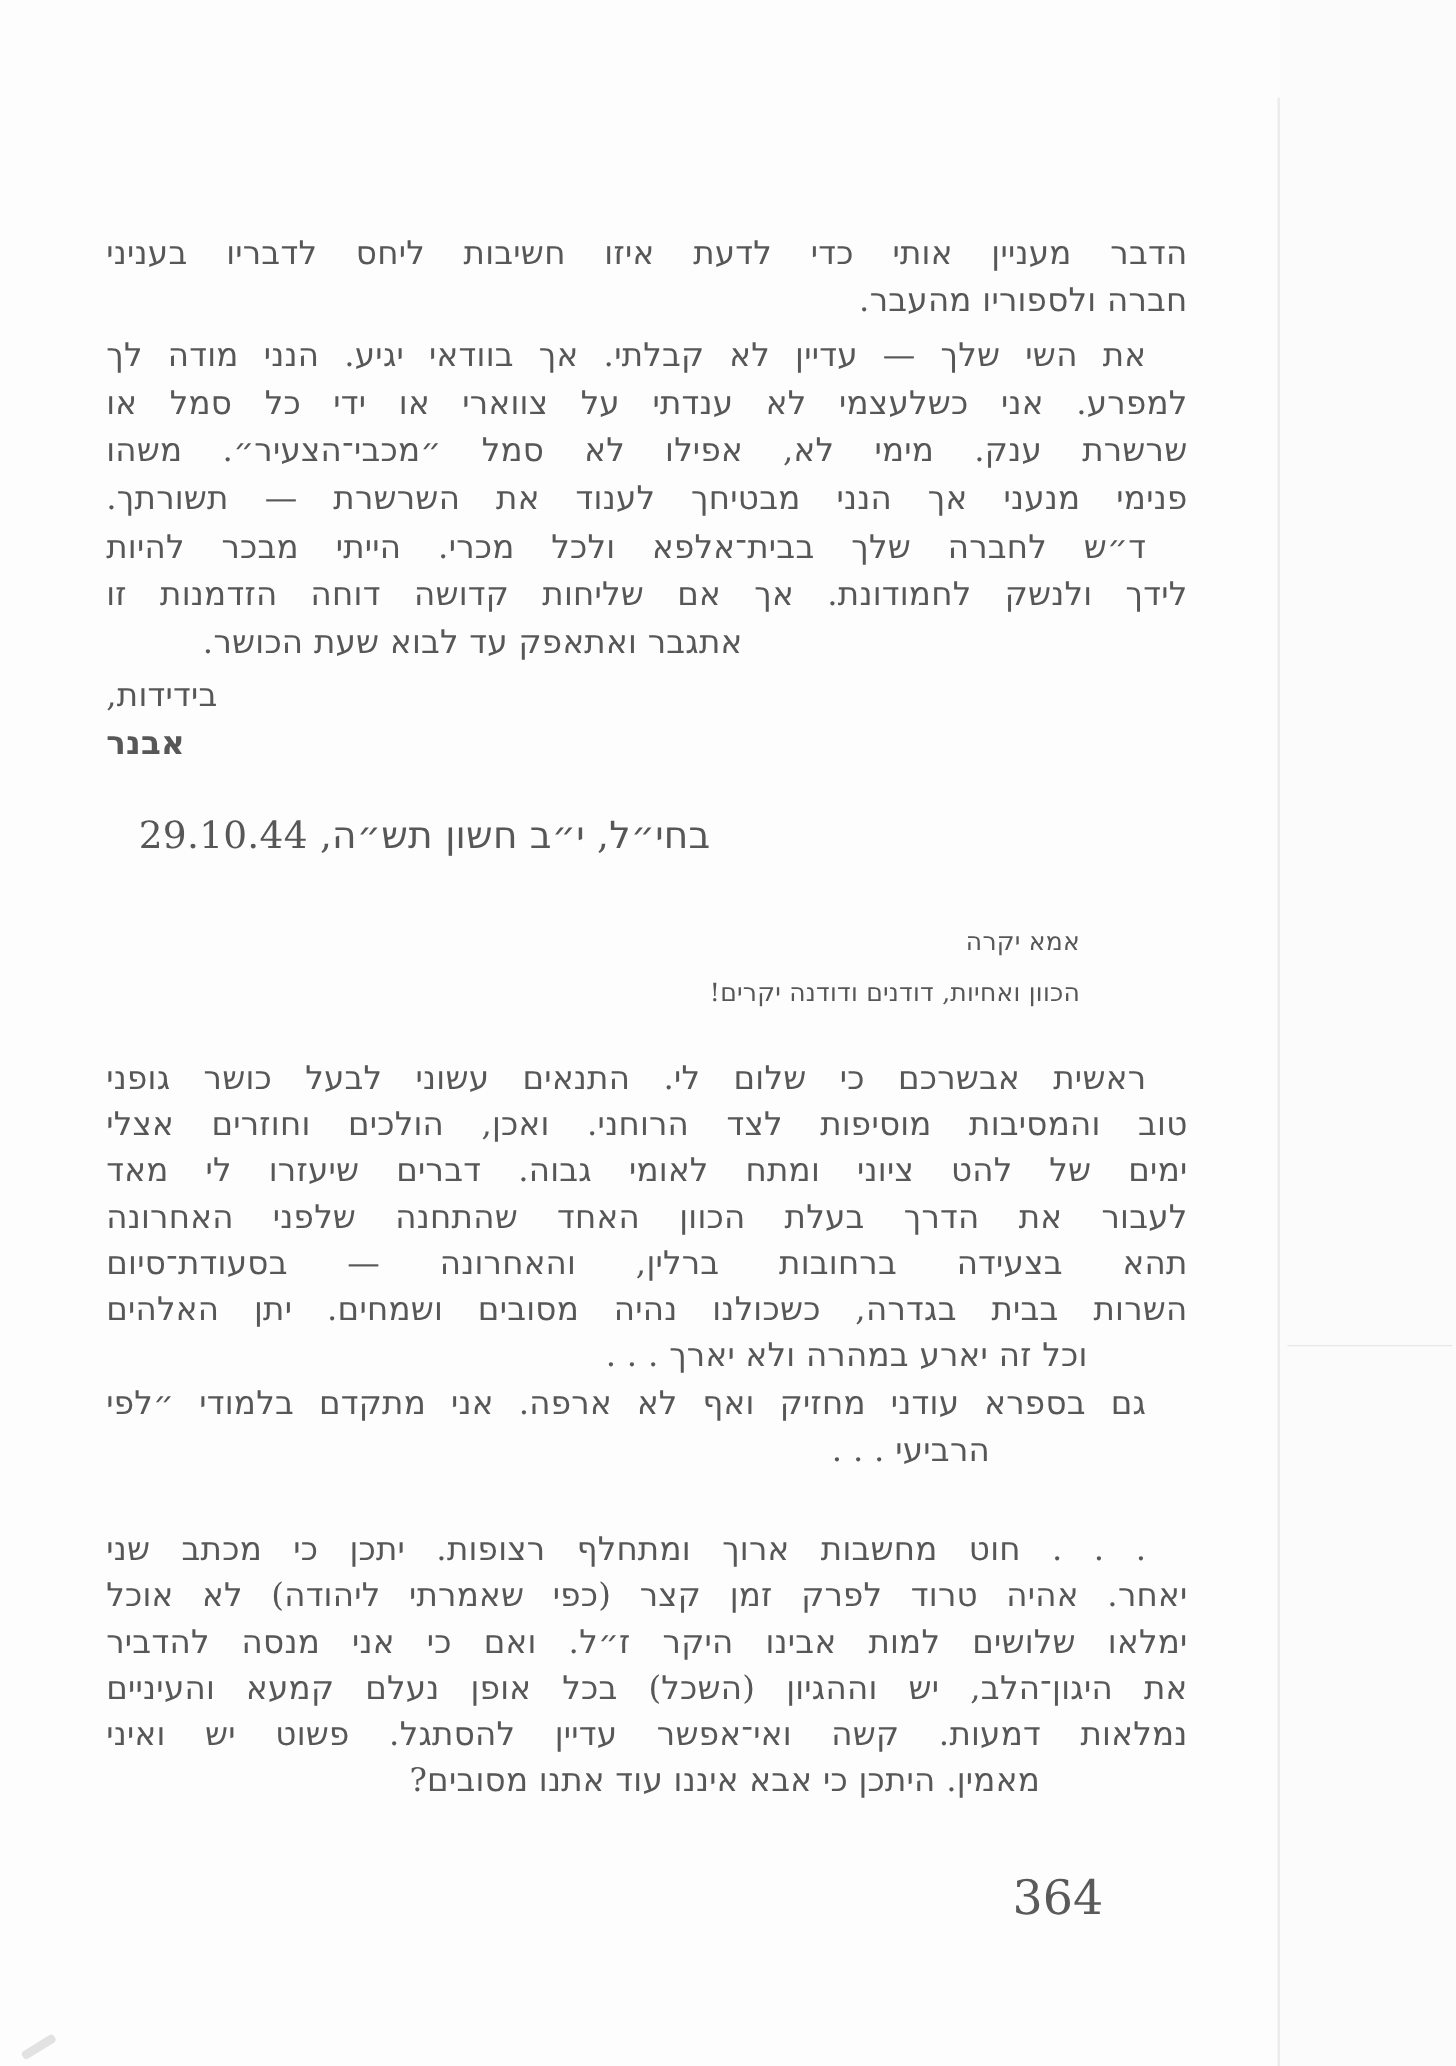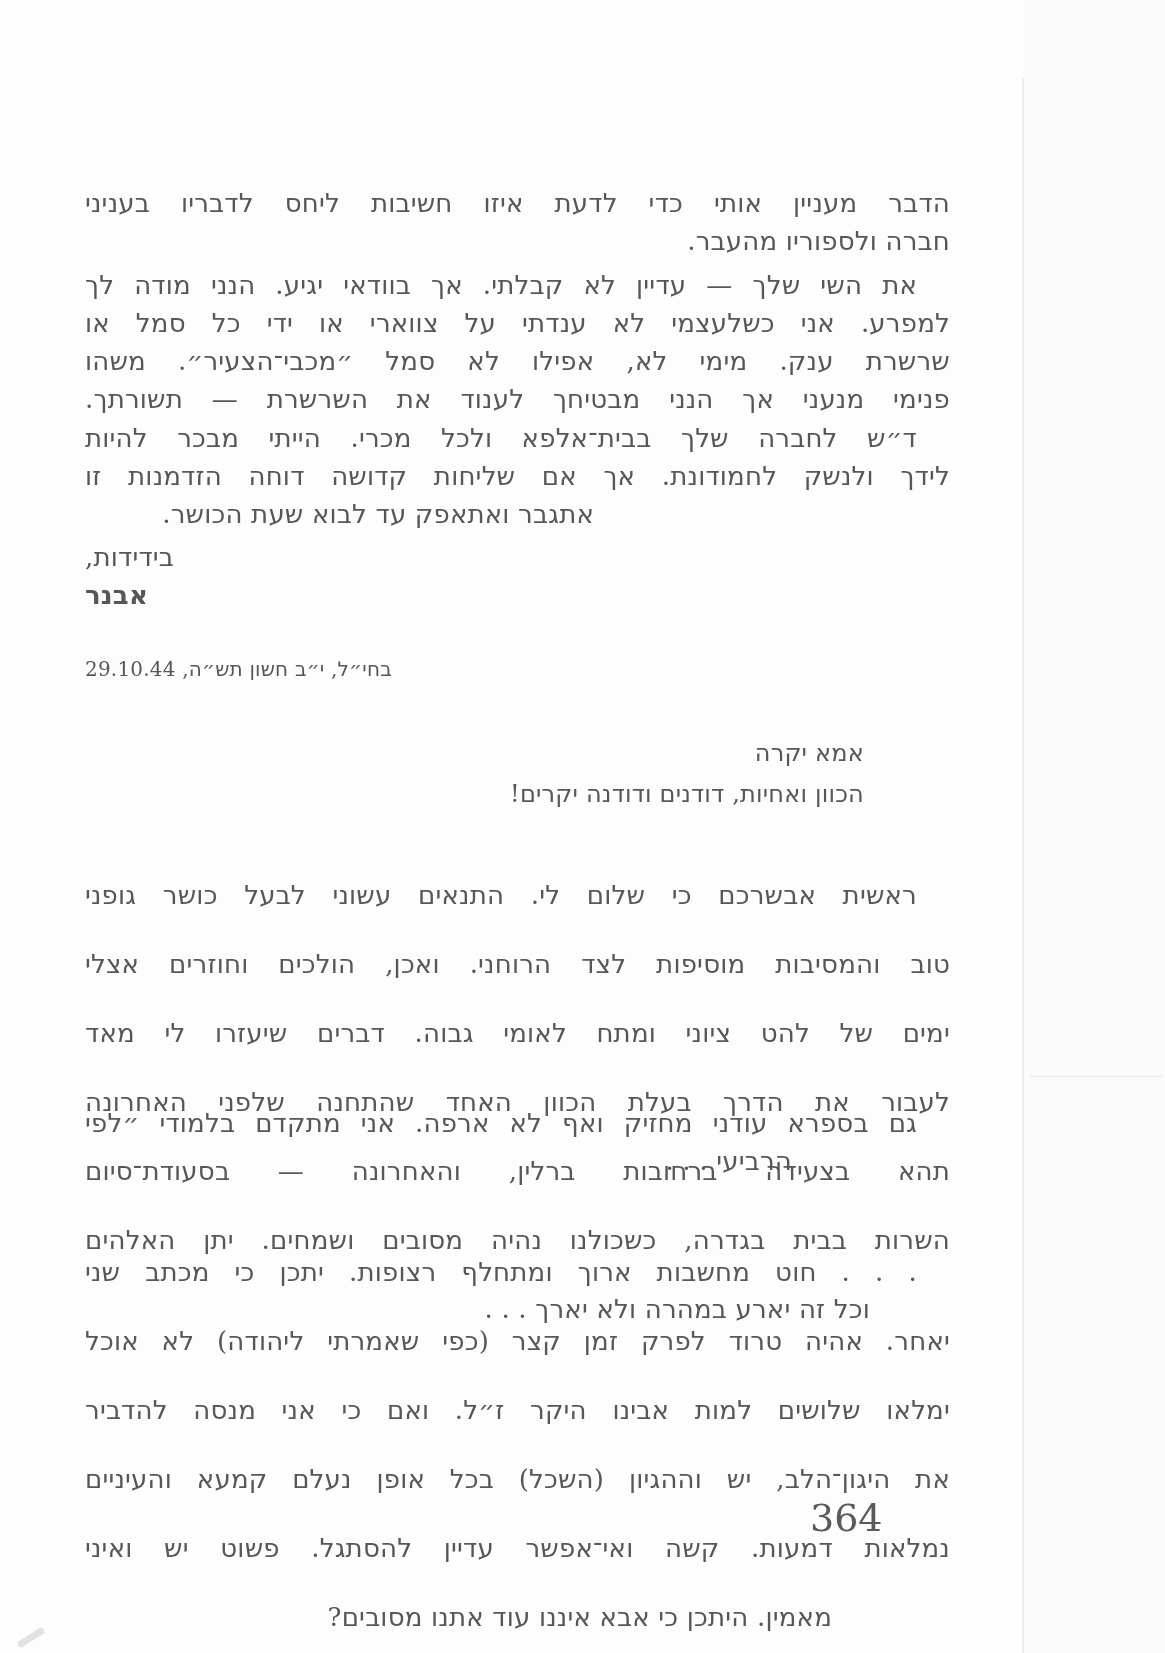--- a/index.html
+++ b/index.html
@@ -36,31 +36,31 @@
     width:865px; height:100%;
   }
   .para{ position:absolute; left:0; width:100%; }
   .line{
     direction:rtl; unicode-bidi:plaintext;
     font-size:26px; line-height:38px; height:38px;
     text-align:justify; text-align-last:justify;
     white-space:normal; overflow:visible;
     letter-spacing:0.2px;
   }
-  .lh37 .line{ line-height:37px; height:37px;margin-top:32px; }
+  .lh37 .line{ line-height:37px; height:37px; }
   .line.indent{ padding-right:33px; }
   .line.rightalign{ text-align:right; text-align-last:right; }
   .sig .line{ text-align:left; text-align-last:left; }
   .sig .name{ font-weight:bold; }
   .dateline .line{
-    font-size:20px; line-height:32px; height:32px;
-    text-align:left; text-align-last:left;
+    font-size:30px; line-height:32px; height:32px;
+    text-align:left; text-align-last:left;margin-left:26px;
   }
   .salutation .line{
-    font-size:24px; line-height:41px; height:41px;
+    font-size:20px; line-height:41px; height:41px;
     text-align-last:right;
     margin-right:86px;
   }
   .pagenum{
     position:absolute; left:725px; top:1496px;
     font-size:38px; color:#5a5a5a;
     font-family:"DejaVu Serif","DejaVu Sans",serif;
   }
 </style>
 </head>

